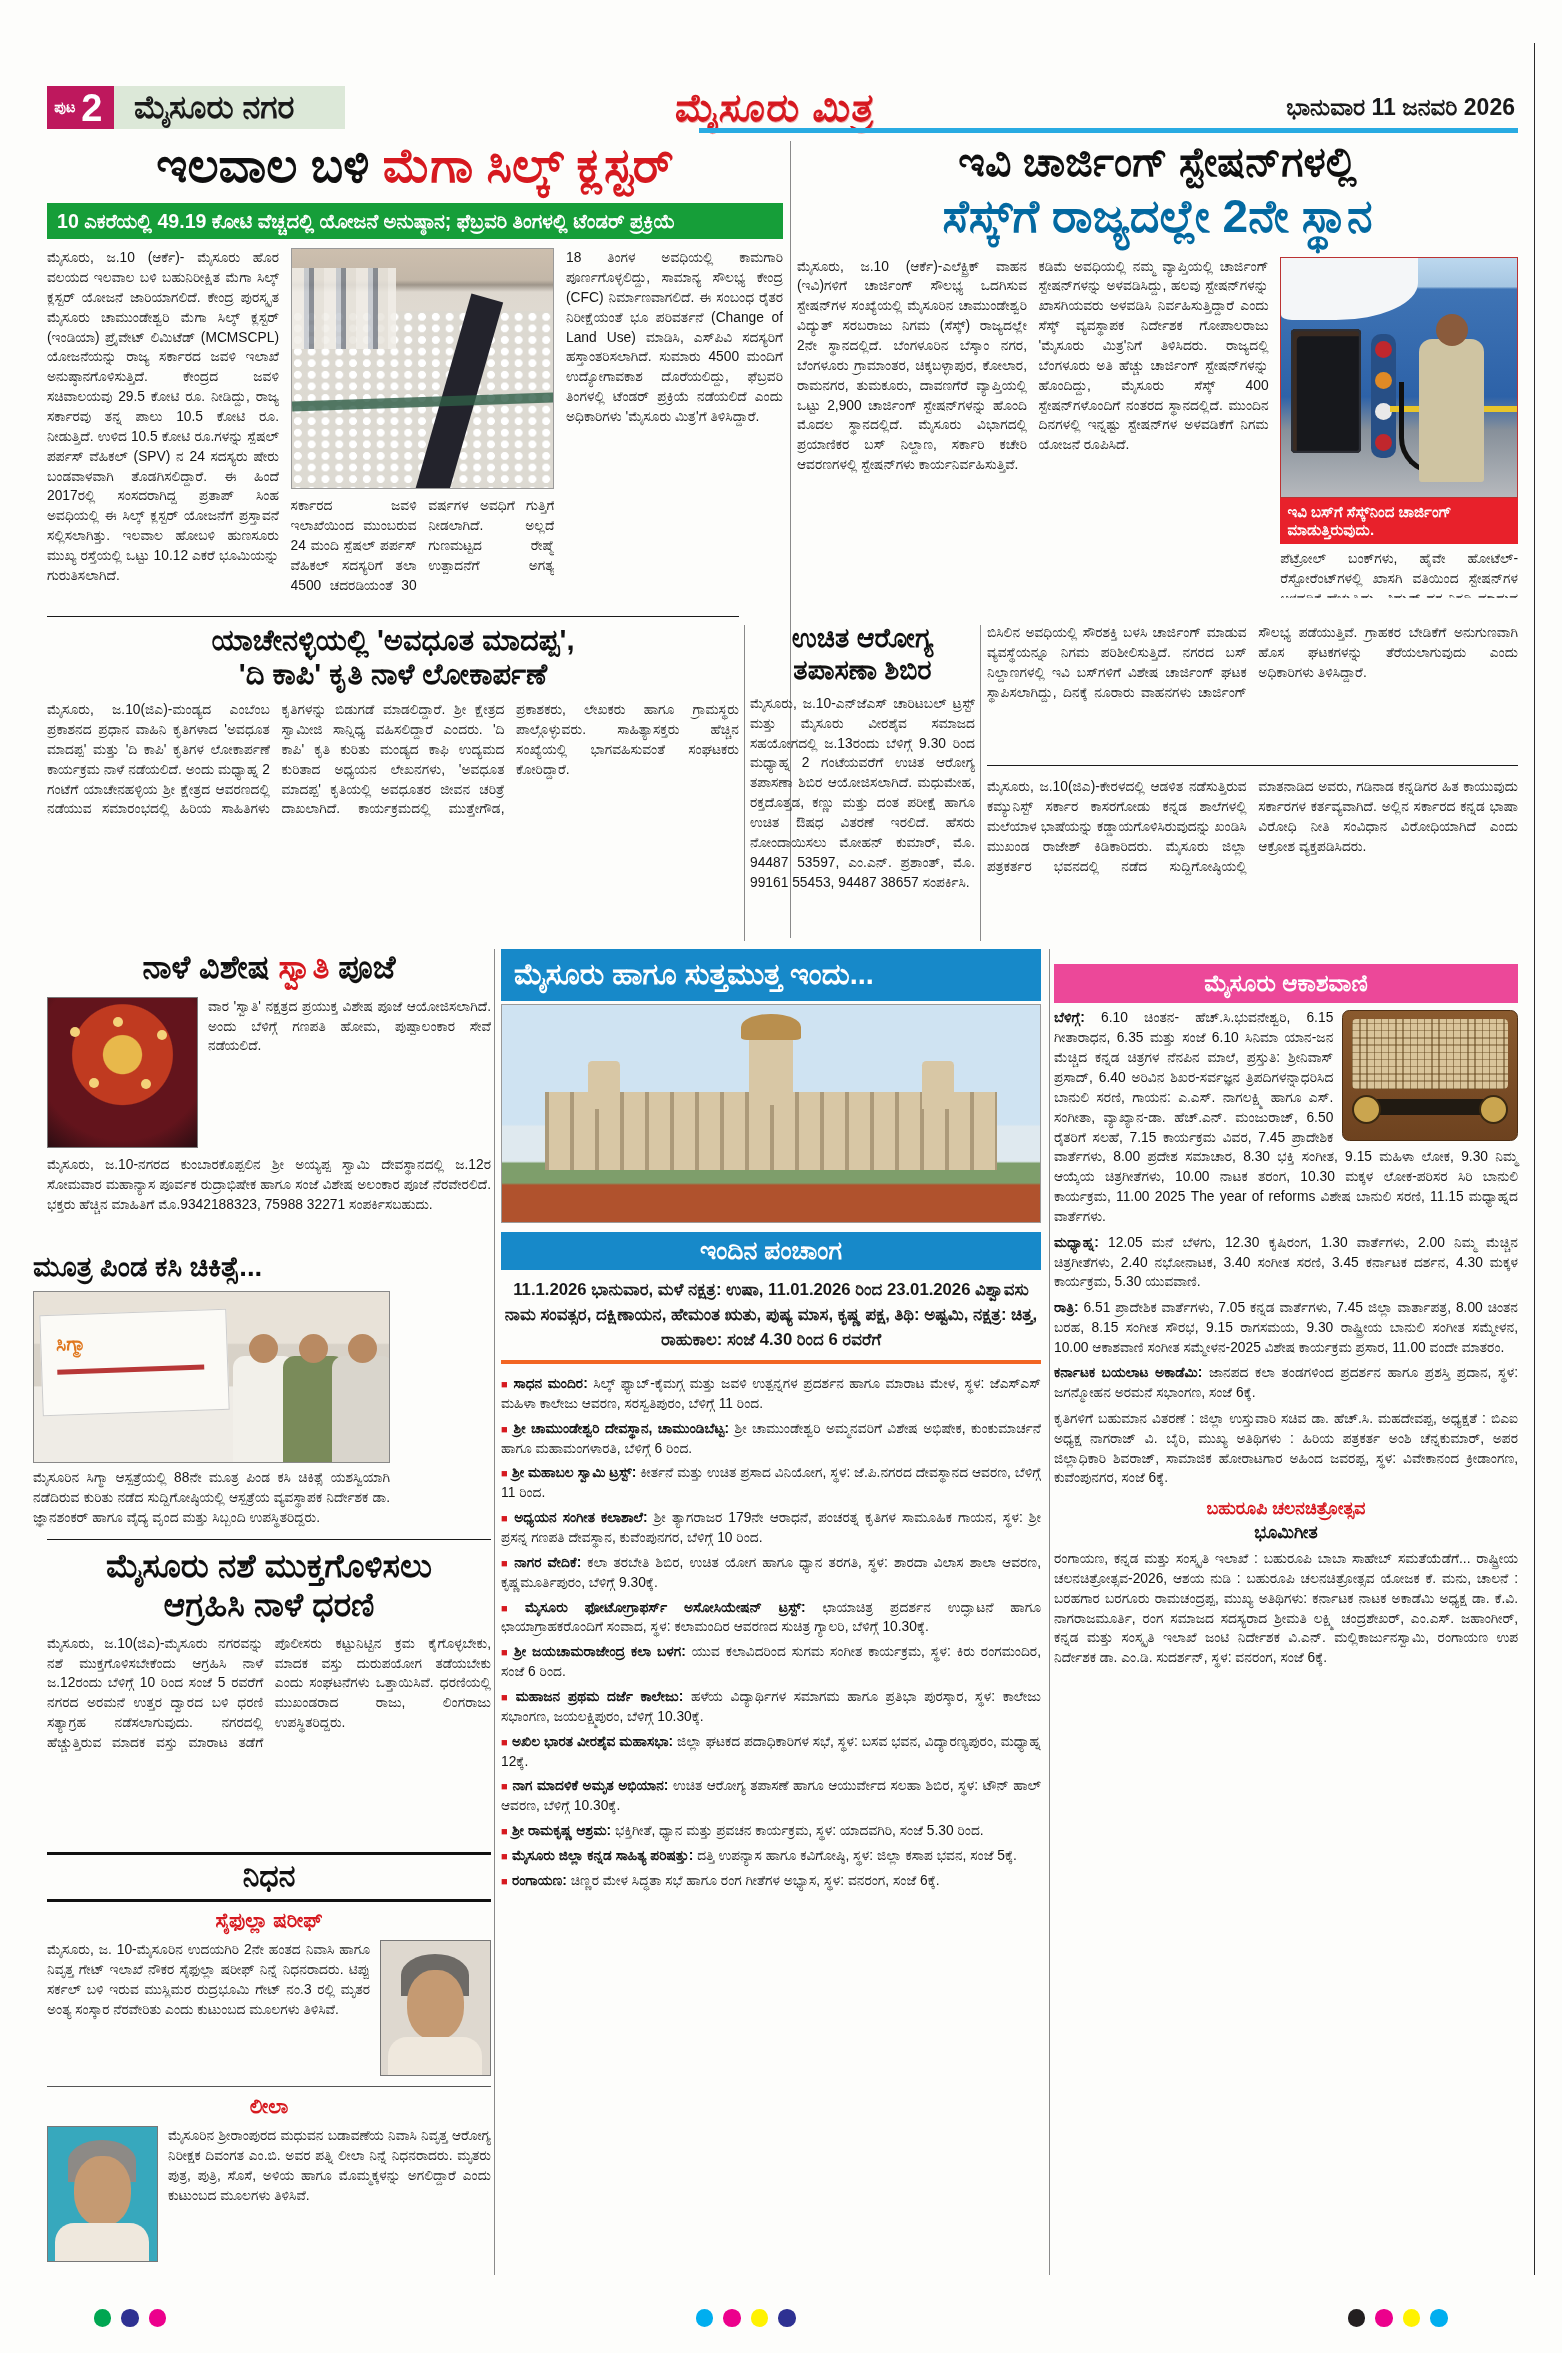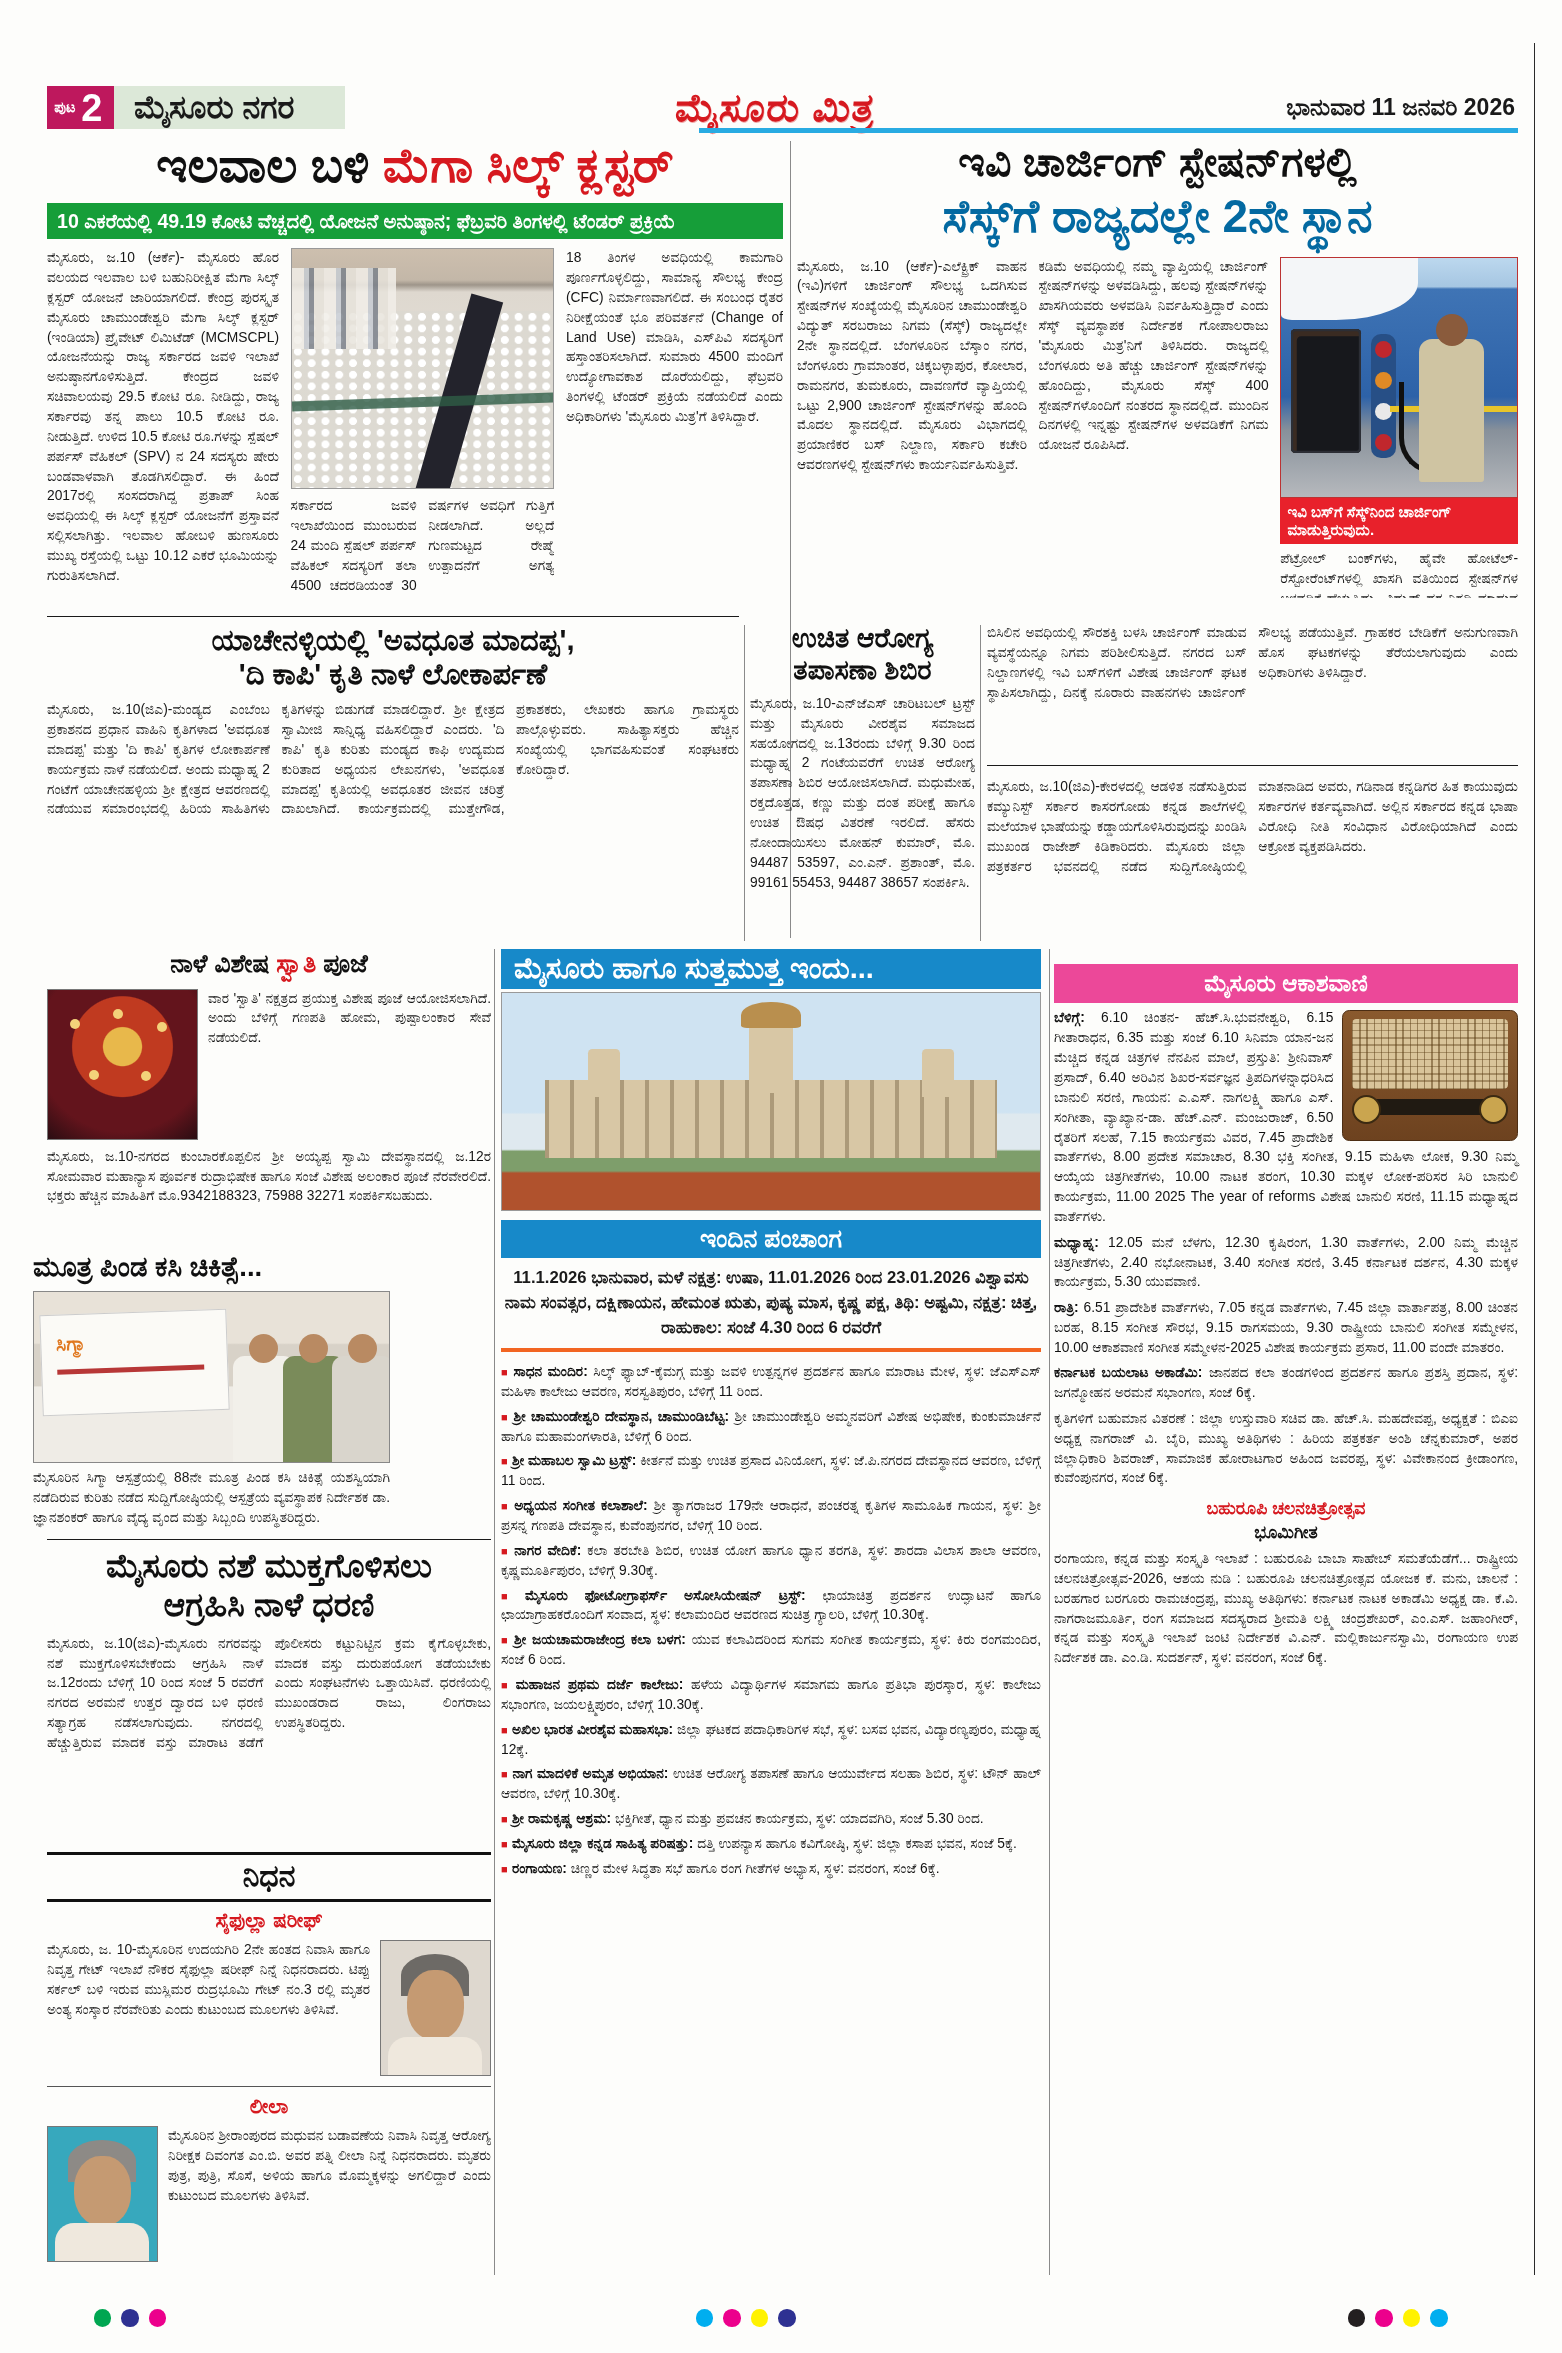--- a/index.html
+++ b/index.html
@@ -73,21 +73,21 @@
   .health .hl{font-size:27px;}
   .health-body{margin-top:7.2px;height:232px;}
   .evcont{left:987px;top:623px;width:531px;height:138px;}
   .evcont .cols{column-count:2;column-gap:11.6px;height:100%;}
   .kasara{left:987px;top:770px;width:531px;height:171px;}
   .kasara .hl{font-size:24px;}
   .kasara-body{margin-top:7.2px;column-count:2;column-gap:11.6px;height:123px;}
 
   
   .swathi{left:47px;top:949px;width:444px;height:296px;}
-  .swathi .hl{font-size:25px;}
+  .swathi .hl{font-size:32px;}
   .swathi-row{display:flex;gap:10px;margin-top:10px;}
   .deity-photo{flex:none;width:149px;height:149px;border:0.7px solid #777;
      background:radial-gradient(circle at 50% 38%,#e8b84b 0 16%,#c03a20 17% 42%,#63141c 43% 72%,#2a0d12 100%);position:relative;overflow:hidden;}
   .deity-photo i{position:absolute;width:10px;height:10px;border-radius:50%;background:#f3d27a;}
   .swathi-side{flex:1;}
   .swathi-below{margin-top:7.2px;}
 
   .kidney{left:33px;top:1251px;width:357px;height:284px;}
   .kidney .hl{font-size:27.5px;text-align:left;}
   .hosp-photo{position:relative;margin-top:7.2px;height:170px;border:0.7px solid #888;overflow:hidden;
@@ -111,21 +111,21 @@
   .portrait{flex:none;width:109px;height:134px;border:0.7px solid #777;position:relative;overflow:hidden;}
   .p1{background:#ded8cf;}
   .p2{background:#37a8bd;}
   .portrait .hair{position:absolute;left:20px;top:13px;width:68px;height:42px;border-radius:50% 50% 0 0;background:#6d6a66;}
   .portrait .face{position:absolute;left:26px;top:29px;width:57px;height:70px;border-radius:46%;background:#c59a72;}
   .portrait .body{position:absolute;left:7.2px;bottom:0;width:94px;height:38px;border-radius:19px 19px 0 0;background:#efe8dd;}
   .obit-sep{border-top:0.7px solid #555;margin-top:10px;}
 
   
   .center-col{left:501px;top:949px;width:540px;height:1328px;}
-  .blue-bar{background:#1789c9;color:#fff;font-weight:bold;font-size:29px;padding:3px 13px;}
+  .blue-bar{background:#1789c9;color:#fff;font-weight:bold;font-size:29px;padding:9px 13px;}
   .palace-photo{position:relative;height:217px;margin-top:2.9px;overflow:hidden;border:0.7px solid #999;
      background:linear-gradient(180deg,#cfe3f2 0 55%,#dfe9ef 56% 72%,#7e9e6b 73% 82%,#b0522d 83% 100%);}
   .pal-base{position:absolute;left:8%;top:40%;width:84%;height:36%;background:#d8c7a5;
      background-image:repeating-linear-gradient(90deg,rgba(90,70,40,.35) 0 4.3px,transparent 4.3px 25px);}
   .pal-tower{position:absolute;left:46%;top:10%;width:8%;height:36%;background:#d8c7a5;border-radius:5.8px 5.8px 0 0;}
   .pal-dome{position:absolute;left:44.5%;top:4%;width:11%;height:12%;background:#b98f4e;border-radius:50% 50% 10% 10%;}
   .pal-t2{position:absolute;left:16%;top:26%;width:6%;height:22%;background:#d8c7a5;border-radius:4.3px 4.3px 0 0;}
   .pal-t3{position:absolute;left:78%;top:26%;width:6%;height:22%;background:#d8c7a5;border-radius:4.3px 4.3px 0 0;}
   .panch-head{margin-top:8.7px;background:#1789c9;color:#fff;font-weight:bold;font-size:25px;text-align:center;padding:4.3px 0;}
   .panch-txt{margin-top:7.2px;font-size:16.7px;font-weight:bold;text-align:center;line-height:1.5;color:#1a1a1a;}

